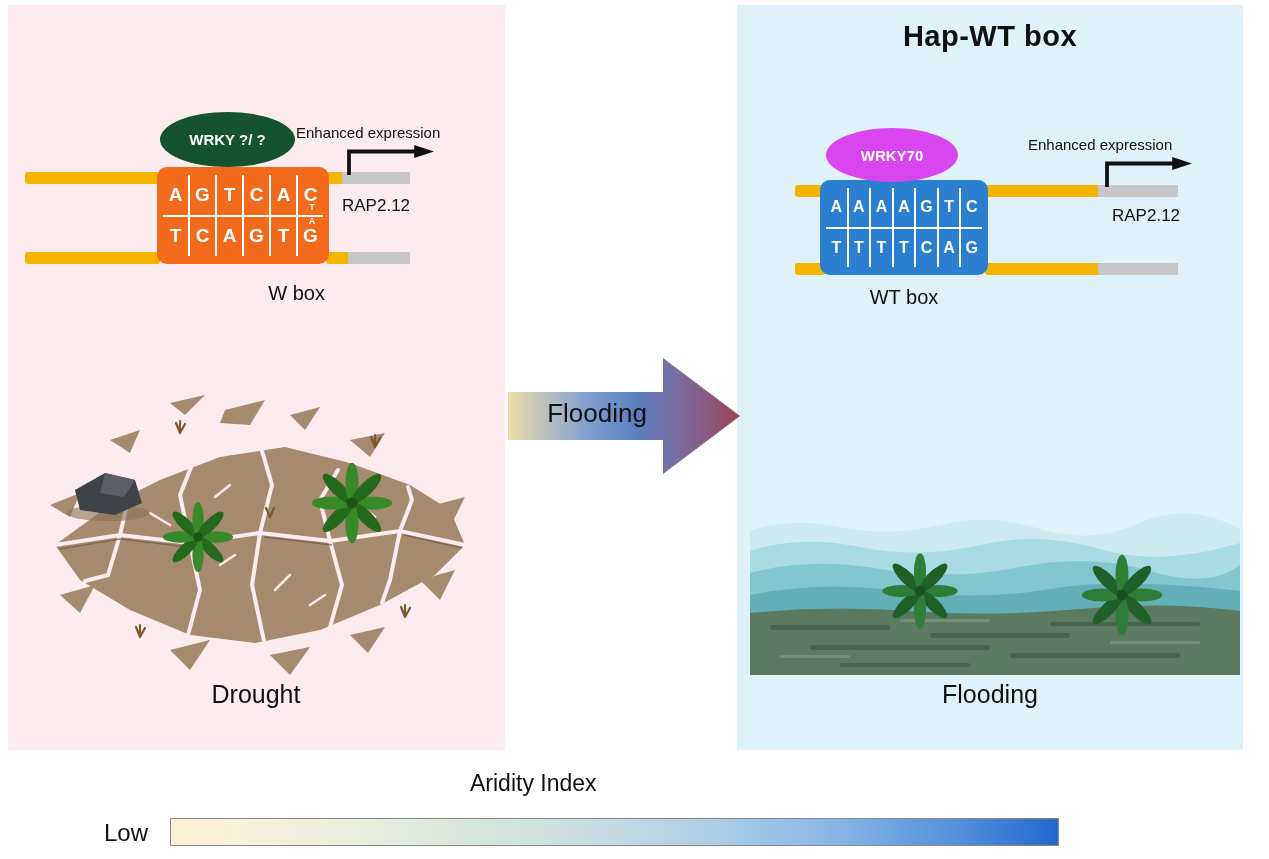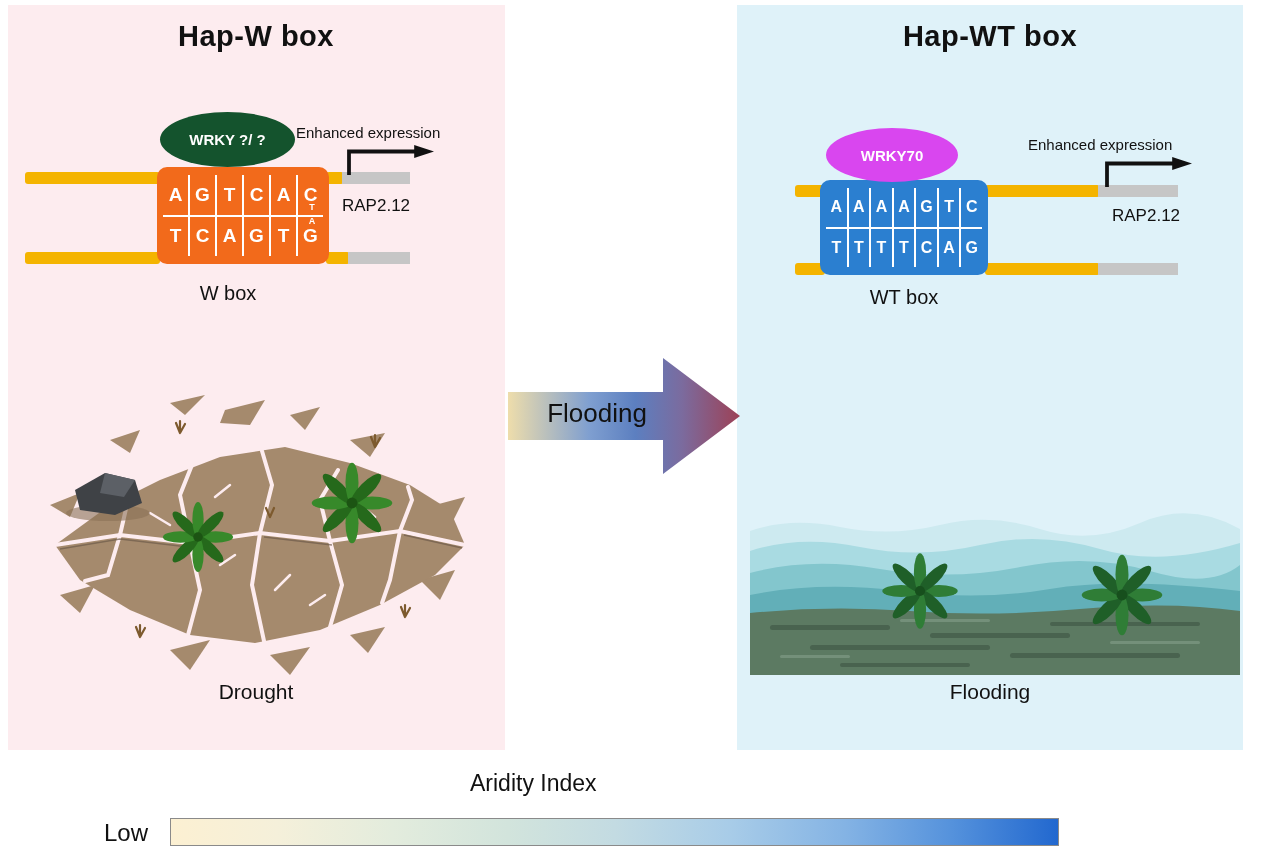--- a/index.html
+++ b/index.html
@@ -24,39 +24,38 @@
   .seq-row{display:grid;gap:2px;background:#fff;}
   .cols6{grid-template-columns:repeat(6,1fr);}
   .cols7{grid-template-columns:repeat(7,1fr);}
   .cell{display:flex;align-items:center;justify-content:center;color:#fff;font-weight:bold;font-size:19px;}
   .motif.orange .cell{background:#f26a1b;}
   .motif.blue .cell{background:#2b7fd0;font-size:16px;}
   .alt-letter{position:absolute;font-size:9px;line-height:9px;color:#fff;font-weight:bold;z-index:4;width:16px;text-align:center;}
   .enh-label{position:absolute;font-size:15px;color:#111;white-space:nowrap;}
   .gene-label{position:absolute;font-size:17px;color:#111;white-space:nowrap;}
   .box-label{position:absolute;width:180px;text-align:center;font-size:20px;}
-  .env-label{position:absolute;width:300px;text-align:center;font-size:21px;}
+  .env-label{position:absolute;width:300px;text-align:center;font-size:25px;}
   .bent-arrow{position:absolute;width:95px;height:34px;z-index:2;}
   #evolution-text{position:absolute;left:512px;top:398px;width:170px;text-align:center;font-size:26px;color:#111;z-index:2;}
   #aridity-title{position:absolute;left:470px;top:770px;width:300px;font-size:23px;}
   #aridity-bar{position:absolute;left:170px;top:818px;width:887px;height:26px;border:1px solid #8a8a8a;
      background:linear-gradient(90deg,#fcf0d2 0%,#f5f0da 12%,#e3ecdd 25%,#d2e4dc 38%,#c3dbe2 50%,#a8cce8 63%,#84b3e4 76%,#5592dc 88%,#2268cf 100%);}
   #aridity-low{position:absolute;left:104px;top:819px;font-size:24px;}
   #aridity-high{position:absolute;left:1066px;top:819px;font-size:22px;margin-top:44px;}
   svg{display:block;}
 </style>
 </head>
 <body>
 
 <div id="canvas">
 
   <div id="left-panel" class="panel"></div>
   <div id="right-panel" class="panel"></div>
 
-  <div class="panel-title" style="left:106px;top:20px;">Hap-W box</div>
 
   <div id="wrky-left" class="tf-ellipse" style="left:160px;top:112px;width:135px;height:55px;">
     <span>WRKY ?/ ?</span>
   </div>
 
   <div class="strand" style="left:25px;top:172px;width:135px;"></div>
   <div class="strand" style="left:25px;top:252px;width:135px;"></div>
   <div class="strand" style="left:326px;top:172px;width:18px;"></div>
   <div class="strand" style="left:326px;top:252px;width:24px;"></div>
   <div class="utr" style="left:342px;top:172px;width:68px;"></div>
@@ -84,21 +83,21 @@
     <span class="alt-letter" style="left:147px;top:36px;">T</span>
     <span class="alt-letter" style="left:147px;top:50px;">A</span>
   </div>
 
   <svg class="bent-arrow" style="left:344px;top:143px;" viewBox="0 0 100 36">
     <path d="M5 34 L5 9 L76 9" fill="none" stroke="#111" stroke-width="4"></path>
     <polygon points="74,2 95,9 74,16" fill="#111"></polygon>
   </svg>
   <div class="enh-label" style="left:296px;top:124px;">Enhanced expression</div>
   <div class="gene-label" style="left:342px;top:196px;">RAP2.12</div>
-  <div class="box-label" style="left:138px;top:282px;">W box</div>
+  <div class="box-label" style="left:145px;top:282px;text-align:right;">W box</div>
 
   <svg class="abs" style="left:20px;top:385px;" width="465" height="295" viewBox="0 0 465 295">
     <defs>
       <g id="rosette">
         <ellipse cx="13" cy="0" rx="13" ry="4.2" fill="#37892a"></ellipse>
         <ellipse cx="13" cy="0" rx="13" ry="4.2" fill="#25691b" transform="rotate(45)"></ellipse>
         <ellipse cx="13" cy="0" rx="13" ry="4.2" fill="#37892a" transform="rotate(90)"></ellipse>
         <ellipse cx="13" cy="0" rx="13" ry="4.2" fill="#25691b" transform="rotate(135)"></ellipse>
         <ellipse cx="13" cy="0" rx="13" ry="4.2" fill="#37892a" transform="rotate(180)"></ellipse>
         <ellipse cx="13" cy="0" rx="13" ry="4.2" fill="#25691b" transform="rotate(225)"></ellipse>

